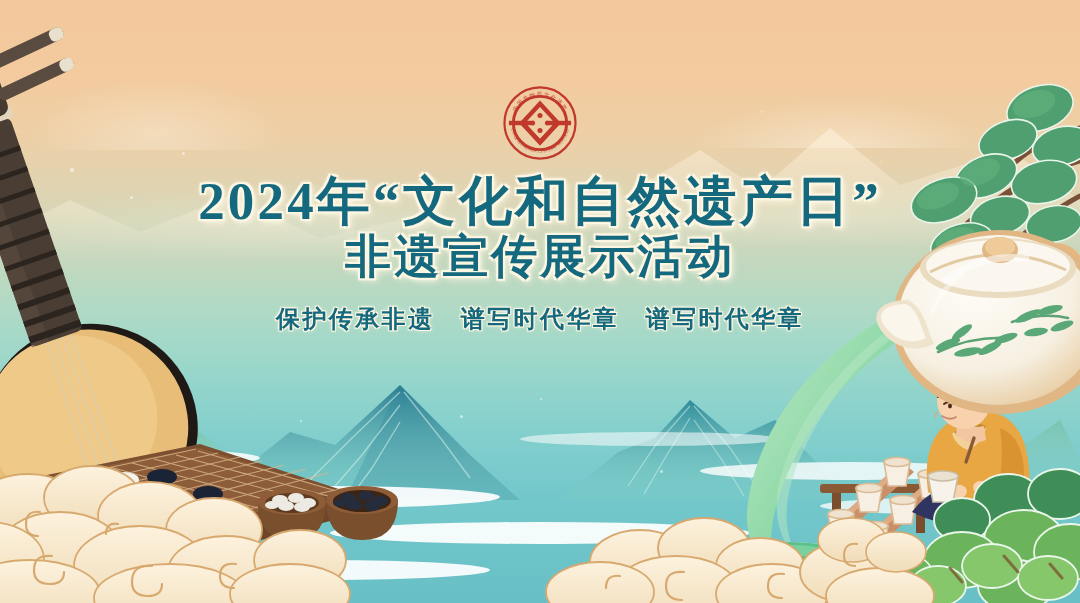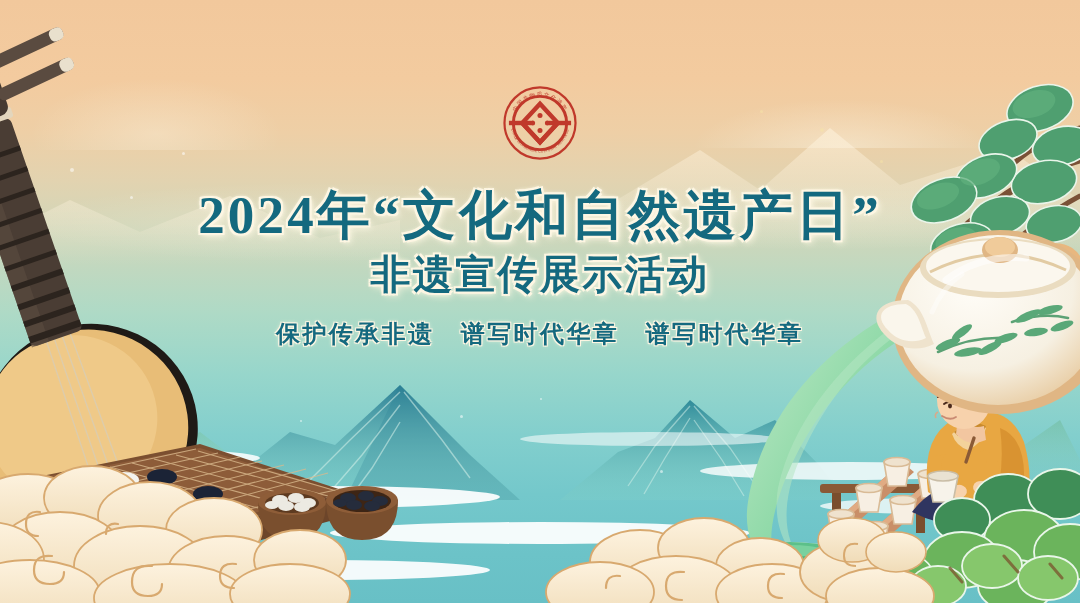--- a/index.html
+++ b/index.html
@@ -44,33 +44,33 @@
   .m3{left:330px; top:522px; width:420px; height:22px;}
   .m4{left:160px; top:560px; width:330px; height:20px;}
   .m5{left:700px; top:462px; width:300px; height:18px; opacity:.8;}
   .m6{left:820px; top:498px; width:240px; height:16px; opacity:.75;}
   .m7{left:520px; top:432px; width:260px; height:14px; opacity:.55;}
 
   
   svg.layer{position:absolute;left:0;top:0;width:1080px;height:603px;overflow:visible;pointer-events:none;}
 
   
-  #titleblock{position:absolute;left:0;top:186px;width:1080px;text-align:center;}
+  #titleblock{position:absolute;left:0;top:172px;width:1080px;text-align:center;}
   .tline{
     font-family:"Liberation Serif","DejaVu Serif",serif;
     font-weight:bold; color:#14697f; letter-spacing:.06em;
     line-height:1.12;
     text-shadow:
       0 0 5px #fdf6e3, 0 0 5px #fdf6e3,
       2px 2px 0 #fdf6e3, -2px 2px 0 #fdf6e3,
       2px -2px 0 #fdf6e3, -2px -2px 0 #fdf6e3,
       3px 3px 7px rgba(255,250,230,.95);
   }
   #title1{font-size:53px;}
-  #title2{font-size:40px;margin-top:8px;}
+  #title2{font-size:46px;margin-top:0;}
   #subtitle{
     margin-top:20px; font-size:24px; font-weight:bold; color:#14697f;
     letter-spacing:.10em;
     font-family:"Liberation Sans","DejaVu Sans",sans-serif;
     text-shadow:0 0 4px #fdf6e3, 1px 1px 0 #fdf6e3, -1px 1px 0 #fdf6e3,
                 1px -1px 0 #fdf6e3, -1px -1px 0 #fdf6e3;
   }
 
   
   #emblem{position:absolute;left:503px;top:86px;width:74px;height:74px;}

